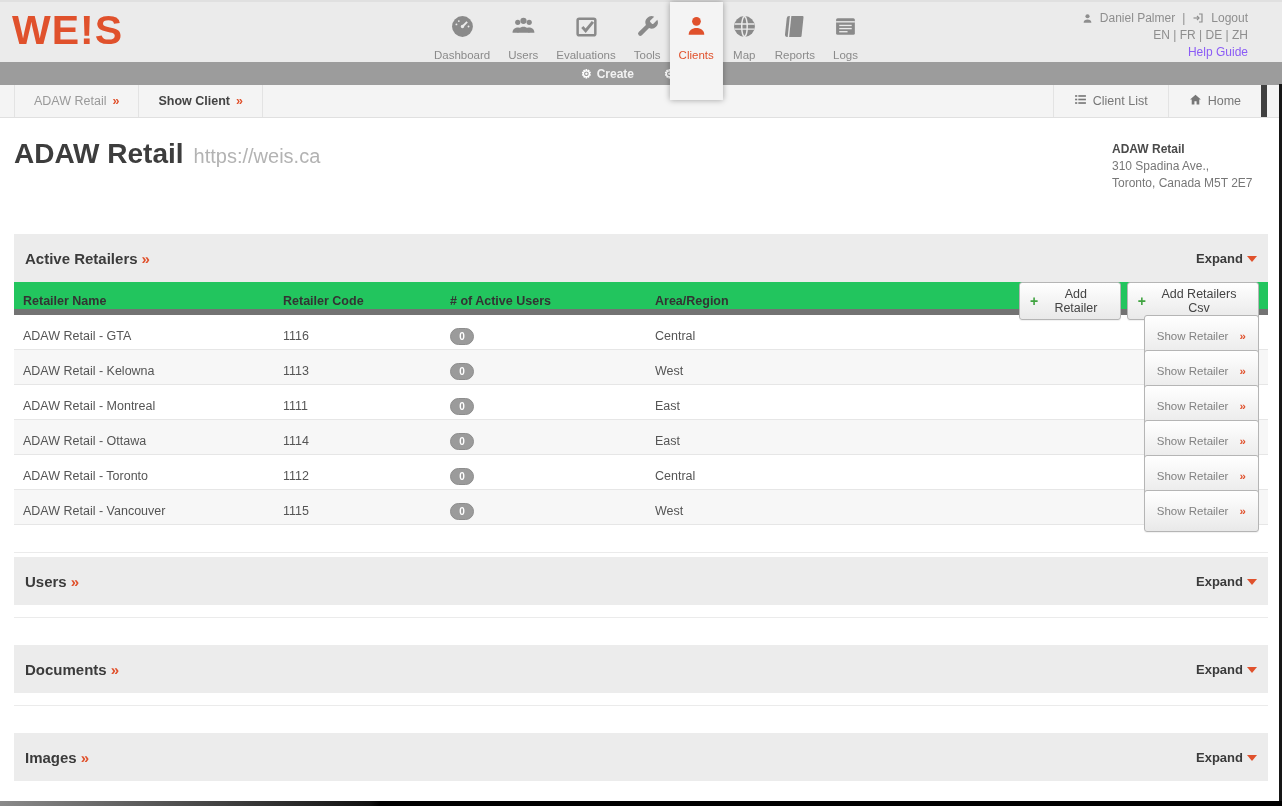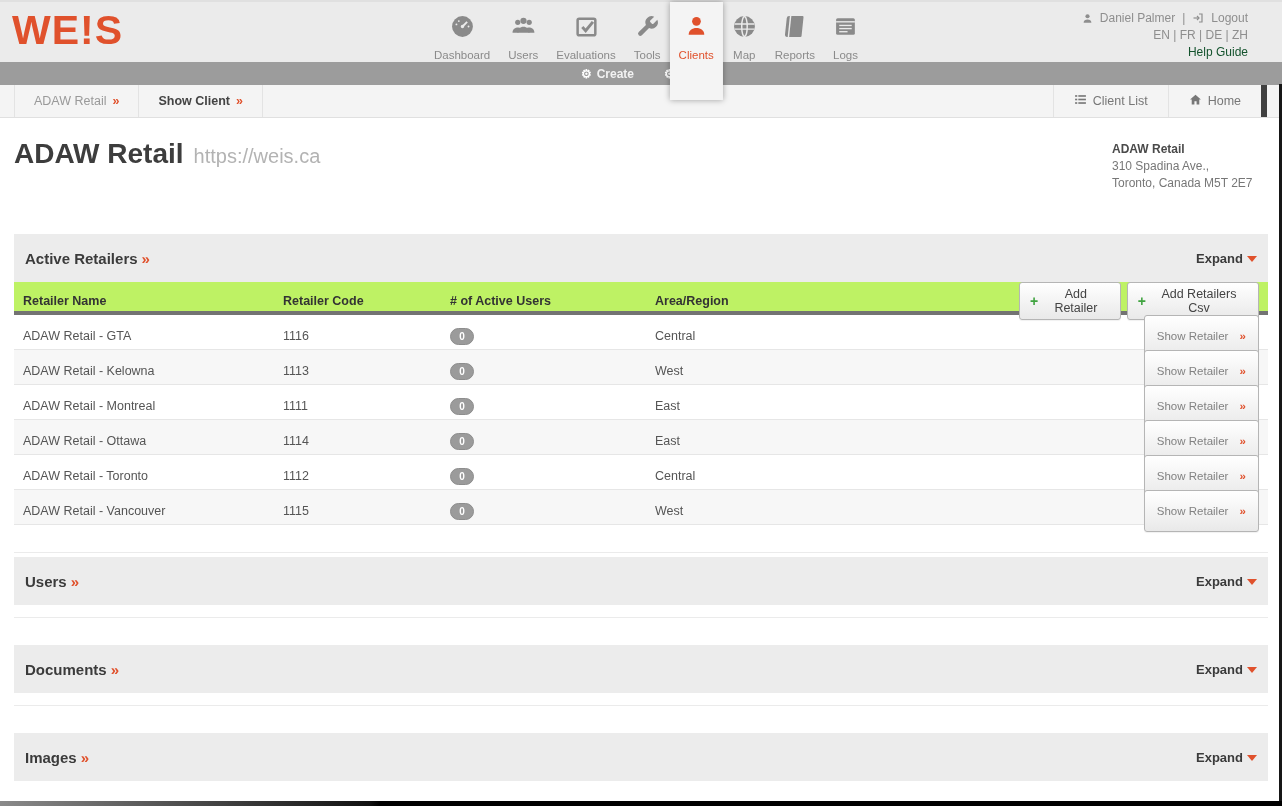--- a/index.html
+++ b/index.html
@@ -18,21 +18,21 @@
     display:flex; align-items:flex-start; z-index:20; }
   .nav-item { display:flex; flex-direction:column; align-items:center; gap:8px;
     padding:12px 9px 0 9px; height:62px; color:#8a8a8a; font-size:11.5px; cursor:pointer; }
   .nav-item svg { width:25px; height:25px; }
   .nav-item.active { background:#f4f4f4; height:98px; color:#E0512C;
     box-shadow:0 0 6px rgba(0,0,0,.35); }
 
   .userbar { position:absolute; right:34px; top:8px; text-align:right; font-size:12px; color:#8e8e8e; line-height:17px; z-index:12; }
   .userbar .row1 { display:flex; justify-content:flex-end; align-items:center; gap:7px; }
   .userbar svg { vertical-align:-2px; }
-  .userbar .help { color:#14532d; cursor:pointer; }
+  .userbar .help { color:#8b5cf6; cursor:pointer; }
   .userbar .lang { cursor:pointer; }
 
   
   .crumbbar { display:flex; height:33px; background:#f4f4f4; border-bottom:1px solid #e0e0e0; font-size:12.5px; }
   .crumb-cell { display:flex; align-items:center; gap:6px; padding:0 19px; border-right:1px solid #e3e3e3; color:#999; cursor:pointer; }
   .crumb-cell.first { border-left:1px solid #e3e3e3; margin-left:14px; }
   .crumb-cell.bold { color:#444; font-weight:bold; }
   .crumb-arrow { color:#E0512C; font-weight:bold; }
   .crumb-right { margin-left:auto; display:flex; }
   .crumb-action { display:flex; align-items:center; gap:6px; padding:0 20px; border-left:1px solid #e3e3e3; color:#777; cursor:pointer; }
@@ -48,21 +48,21 @@
   
   .content { margin:42px 14px 0 14px; }
   .section-head { height:48px; background:#ececec; display:flex; align-items:center; justify-content:space-between; padding:0 11px; }
   .section-title { font-size:15px; font-weight:bold; color:#3b3b3b; cursor:pointer; }
   .section-title .arrow { color:#E0512C; margin-left:4px; }
   .expand { display:flex; align-items:center; gap:4px; font-size:13px; font-weight:bold; color:#3b3b3b; cursor:pointer; }
   .caret { width:0; height:0; border-left:5px solid transparent; border-right:5px solid transparent; border-top:6px solid #E0512C; margin-top:2px; }
 
   
   .grid { display:grid; grid-template-columns:260px 167px 205px 1fr 240px; align-items:center; padding:0 9px; }
-  .thead { height:33px; background:#bef264; border-bottom:4px solid #737373; font-size:12.5px; font-weight:bold; color:#333; }
+  .thead { height:33px; background:#22c55e; border-bottom:6px solid #737373; font-size:12.5px; font-weight:bold; color:#333; }
   .btn-cell { display:flex; gap:6px; justify-content:flex-end; }
   .row { height:35px; border-bottom:1px solid #e6e6e6; font-size:12.5px; color:#555; background:#fff; }
   .row:nth-child(even) { background:#f7f7f7; }
   .badge { display:inline-block; background:#9b9b9b; border:1px solid #8d8d8d; color:#fff; font-size:10px; font-weight:bold;
     padding:2px 8px; border-radius:9px; min-width:24px; text-align:center; }
   .cell-action { display:flex; justify-content:flex-end; }
 
   .btn { display:inline-flex; align-items:center; gap:4px; border:1px solid #b5b5b5; border-radius:3px;
     background:linear-gradient(#ffffff,#e9e9e9); cursor:pointer; box-shadow:0 1px 1px rgba(0,0,0,.06); }
   .btn-add { padding:4px 10px; font-size:12.5px; color:#444; }

